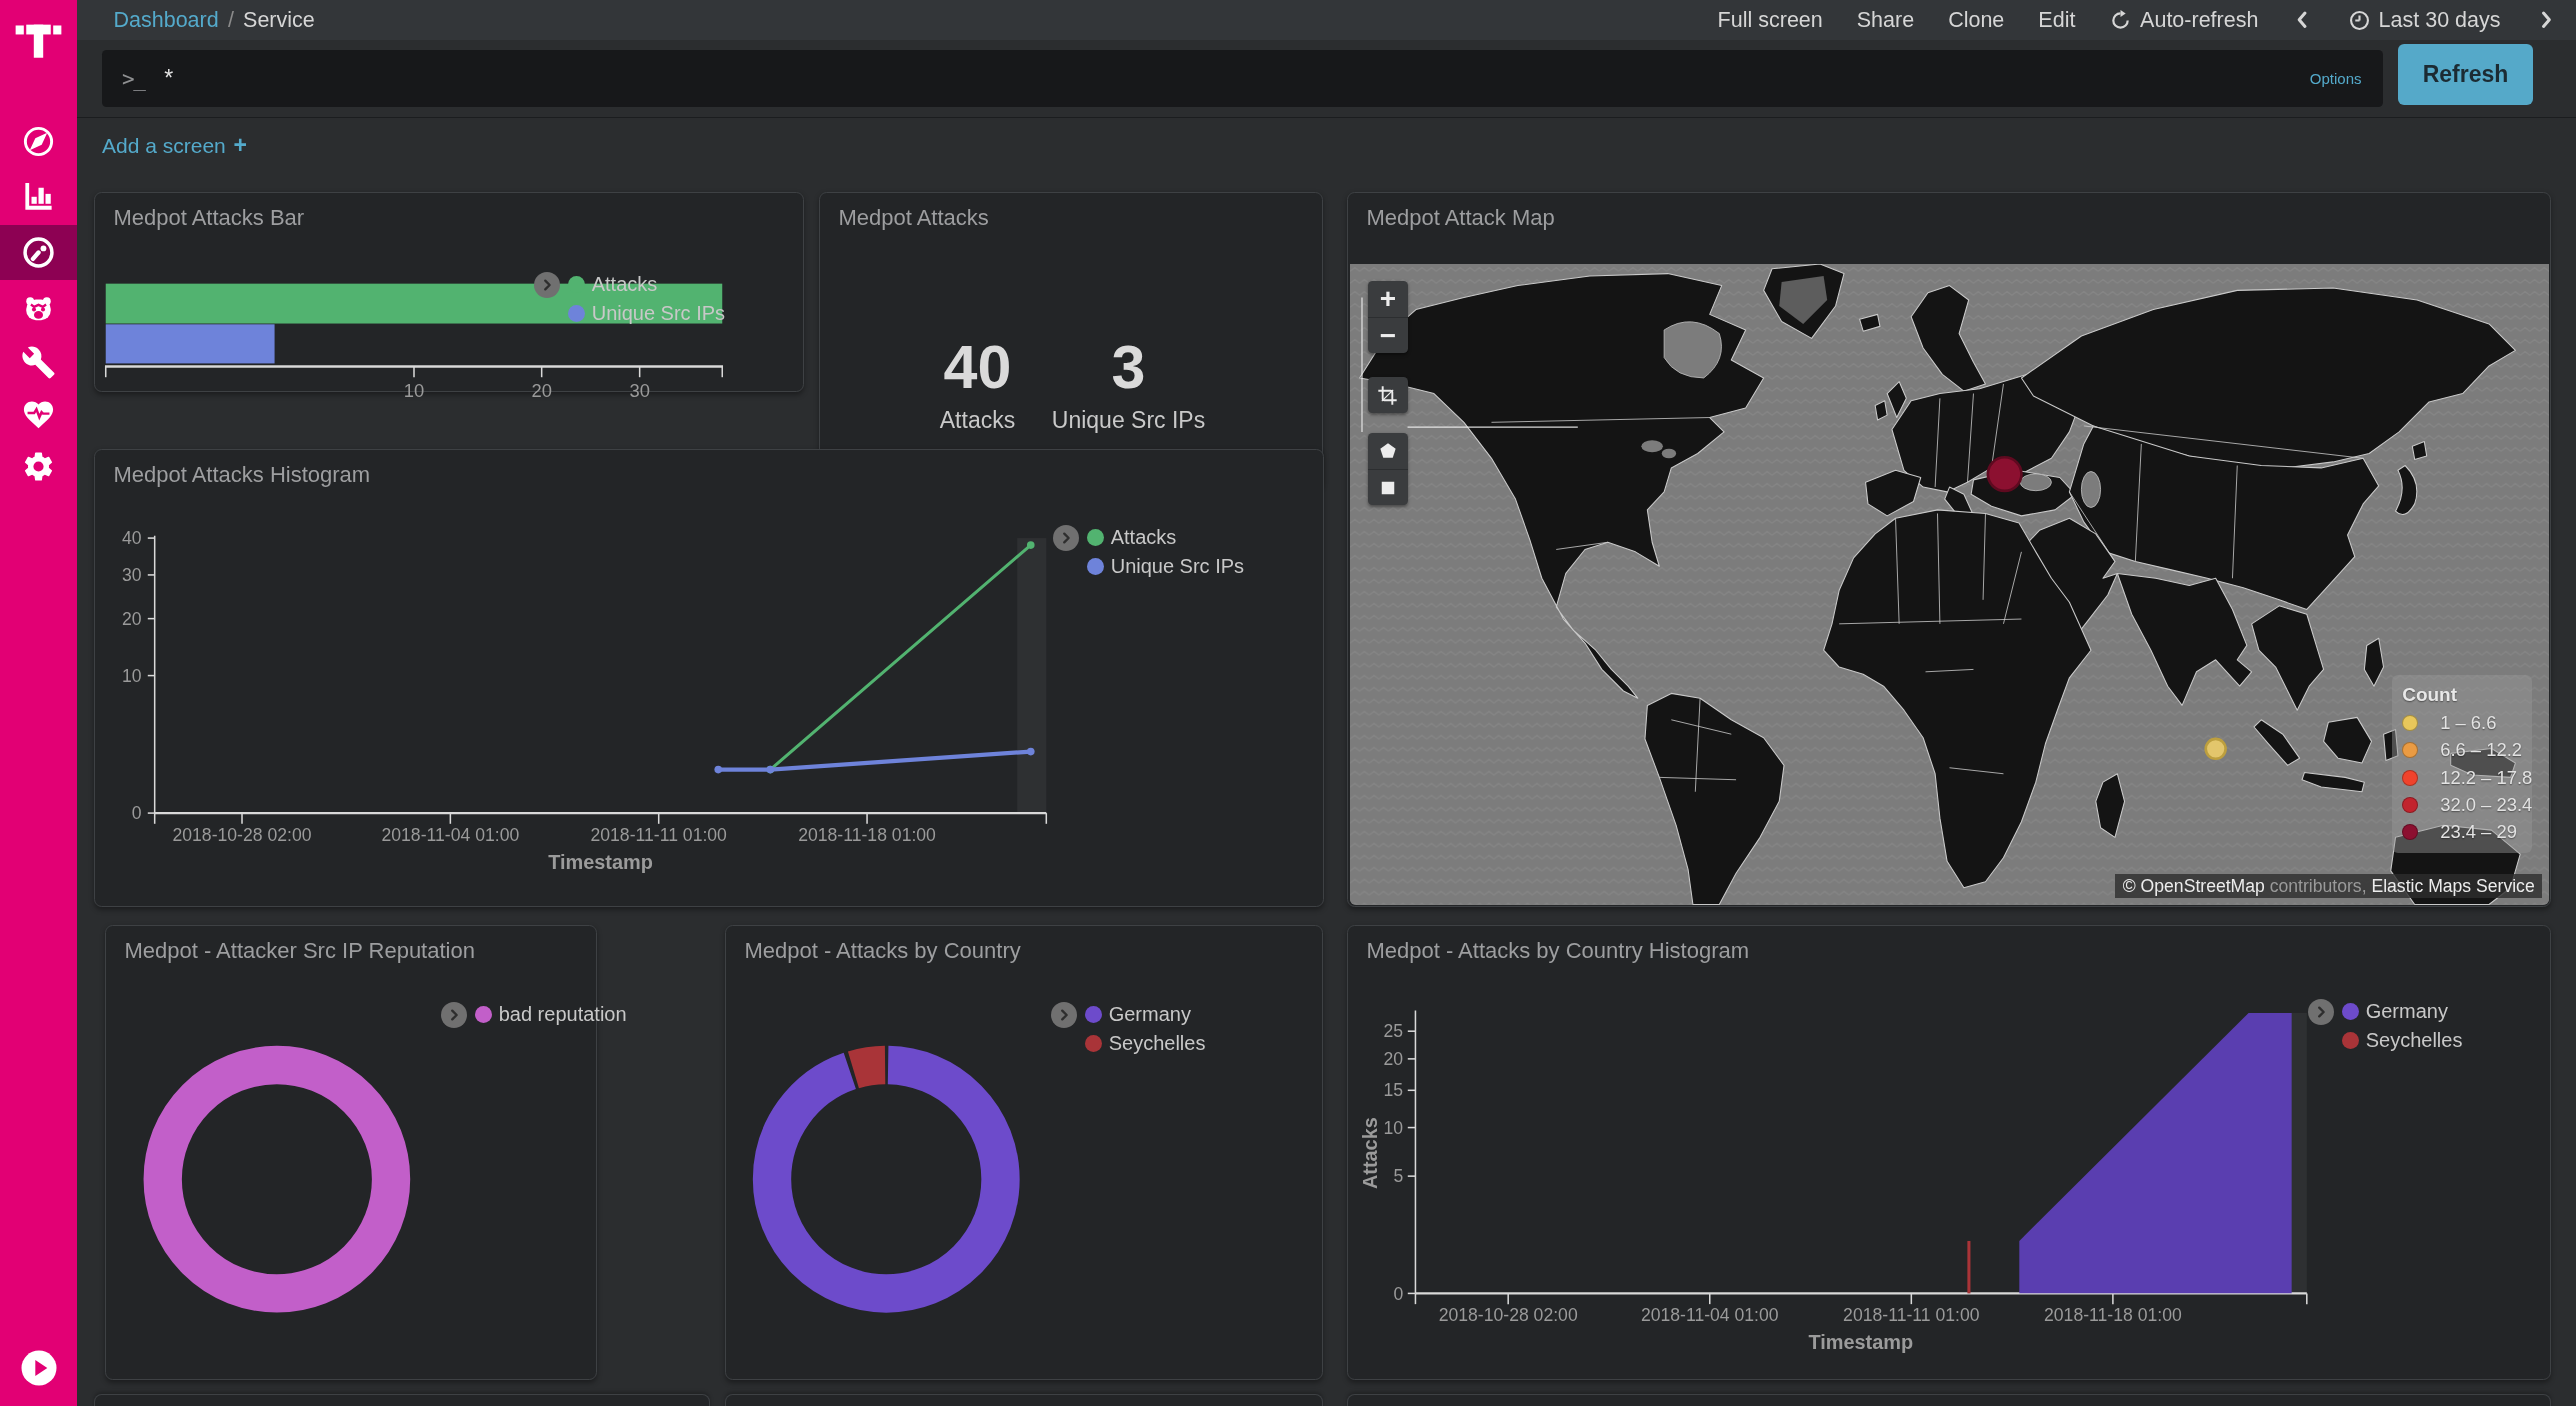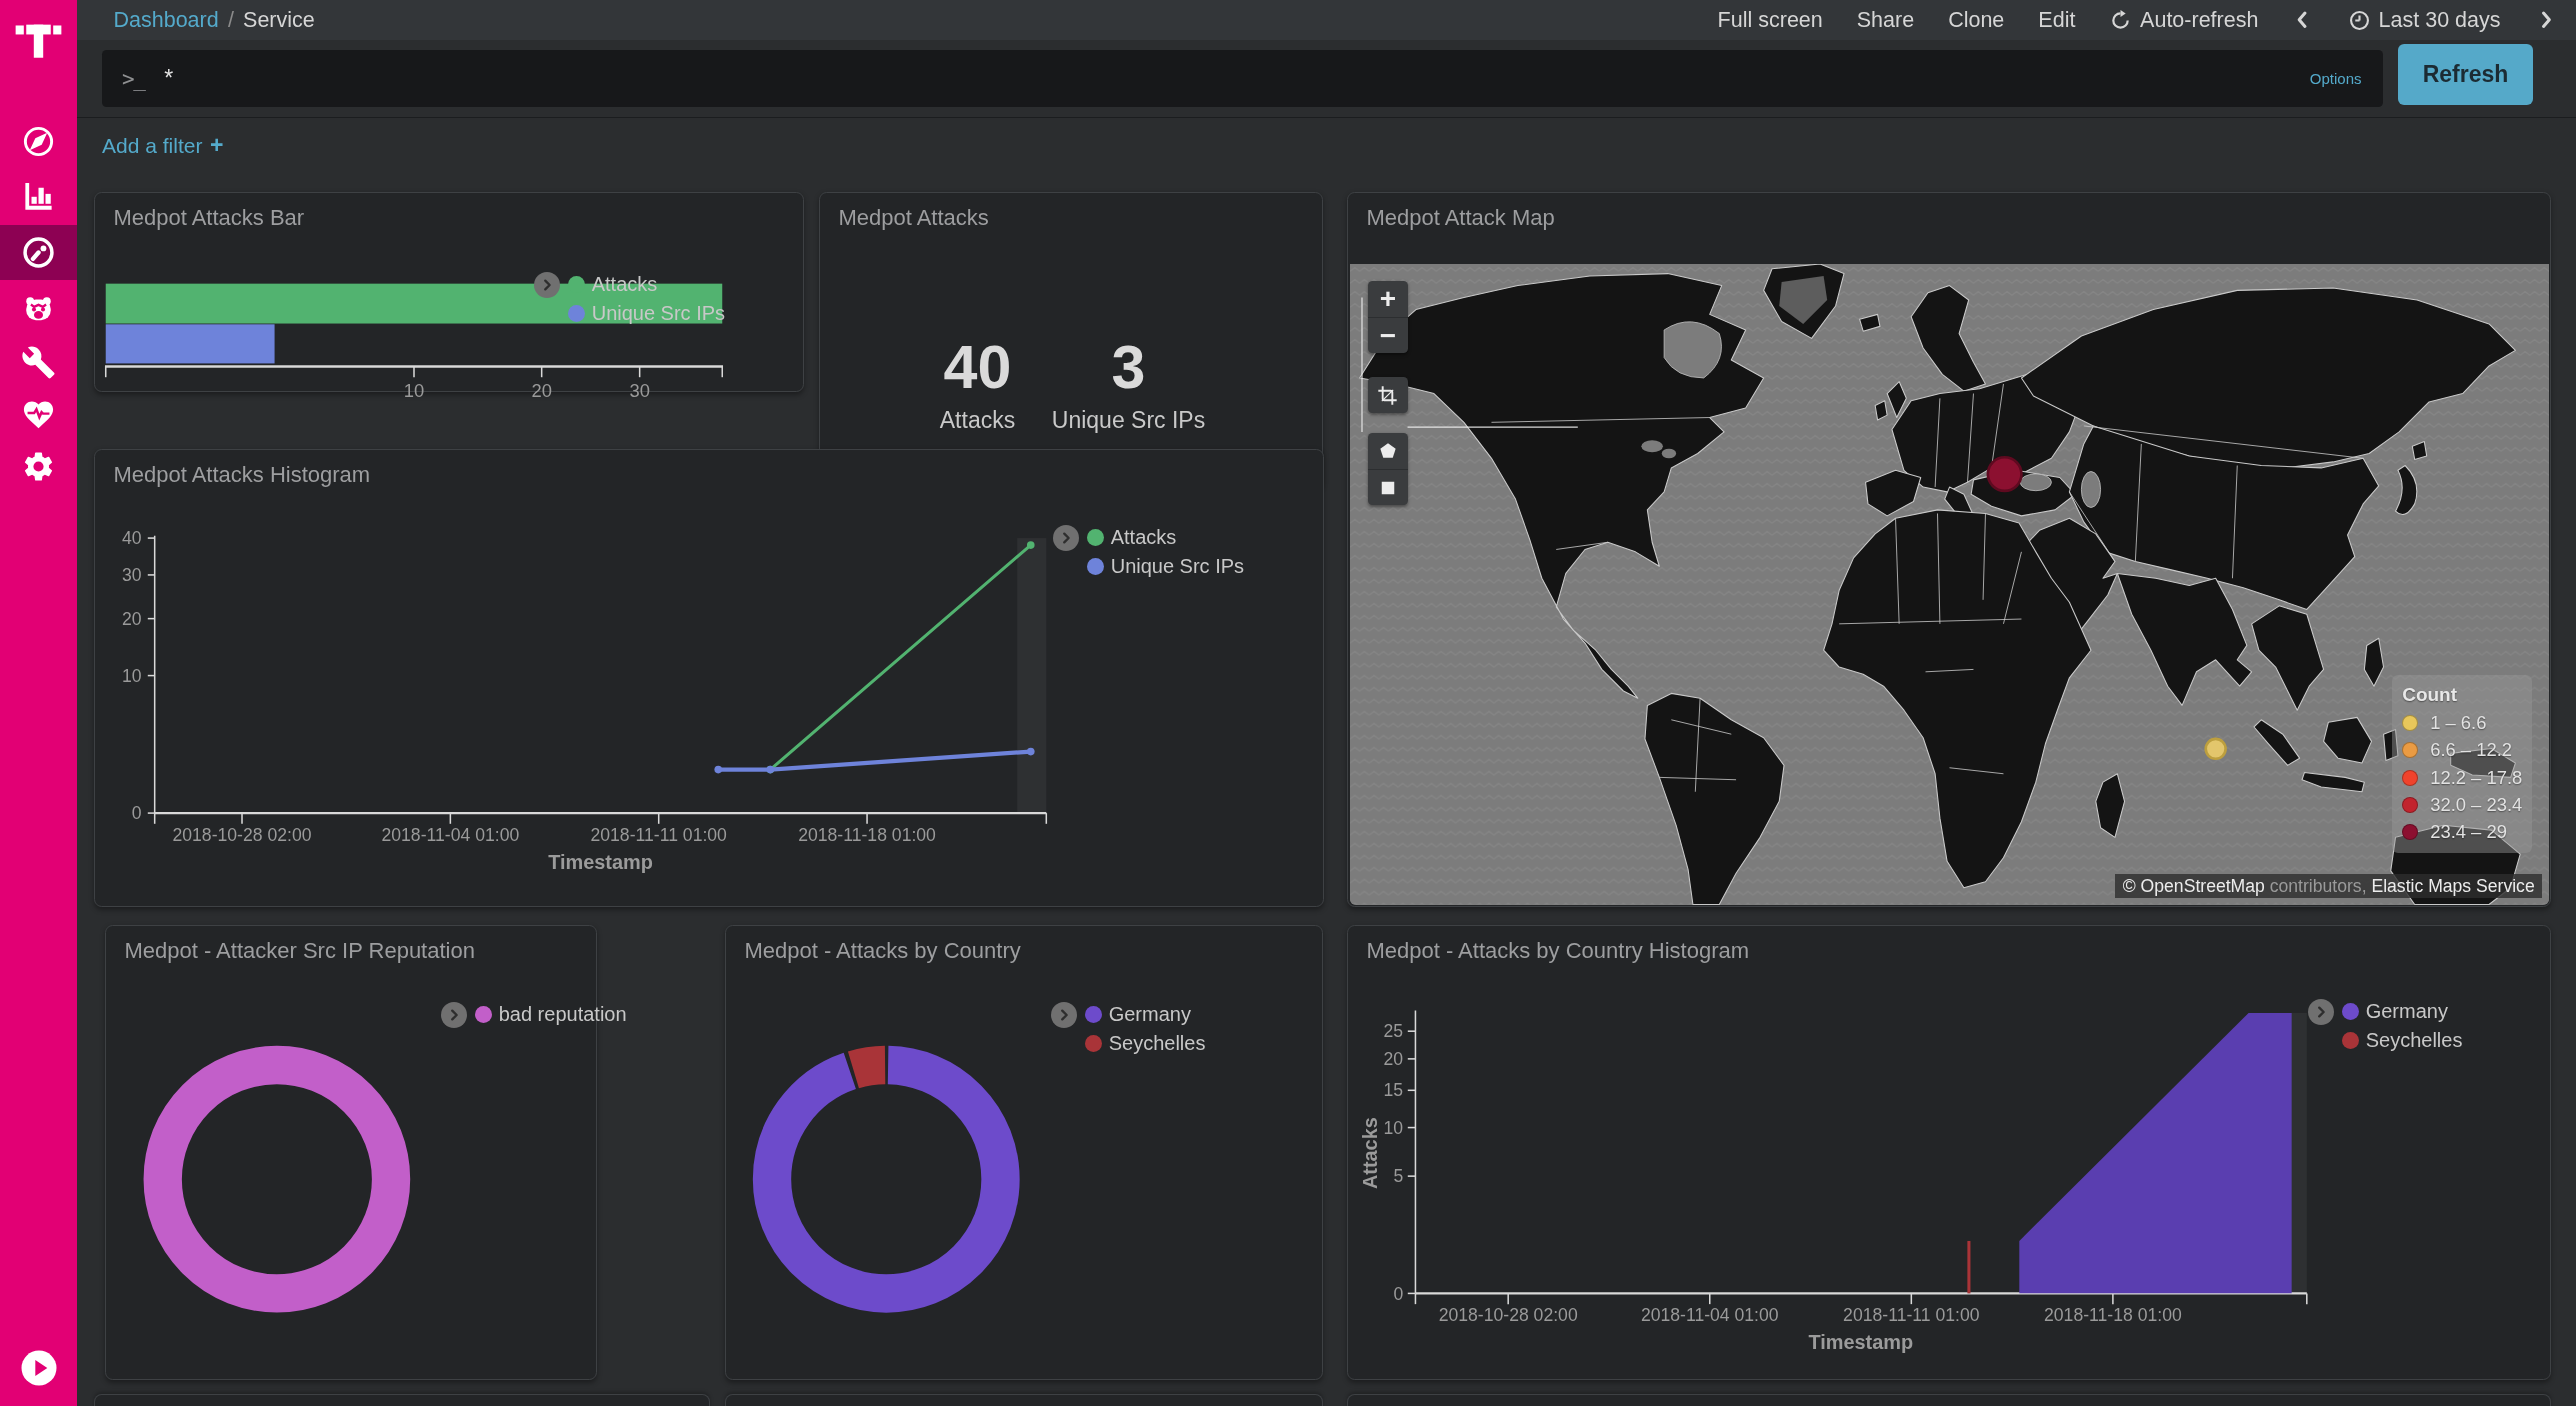--- a/index.html
+++ b/index.html
@@ -52,21 +52,21 @@
   .legend-dot{width:17px;height:17px;border-radius:50%;flex:none;}
   .legend-label{font-size:20px;color:#c8c8c8;white-space:nowrap;}
   
   .map-area{position:absolute;left:1.5px;right:1.5px;top:71px;bottom:1.5px;overflow:hidden;border-radius:0 0 6.1px 6.1px;background:#7c7c7c;}
   .map-svg{position:absolute;inset:0;width:100%;height:100%;}
   .map-ctl{position:absolute;left:18.4px;z-index:5;background:#3a3c3e;border-radius:4.6px;box-shadow:0 1.5px 3.1px rgba(0,0,0,.4);overflow:hidden;}
   .map-btn{width:40px;height:36px;display:flex;align-items:center;justify-content:center;color:#ededed;font-size:28px;font-weight:bold;cursor:pointer;}
   .map-btn + .map-btn{border-top:0.8px solid #2c2e30;}
   .map-legend{position:absolute;right:17px;bottom:52px;width:140px;background:rgba(150,150,150,.45);border-radius:6.1px;padding:9.2px 10.7px;z-index:5;}
   .map-legend-title{font-size:19px;font-weight:bold;color:#e8e8e8;text-shadow:0 0.8px 1.5px rgba(0,0,0,.45);}
-  .map-legend-item{display:flex;align-items:center;gap:12px;margin-top:5.4px;}
+  .map-legend-item{display:flex;align-items:center;gap:22px;margin-top:5.4px;}
   .map-legend-dot{width:16px;height:16px;border-radius:50%;flex:none;}
   .map-legend-label{font-size:18.4px;color:#e3e3e3;text-shadow:0 0.8px 1.5px rgba(0,0,0,.45);white-space:nowrap;}
   .map-attrib{position:absolute;right:6.1px;bottom:6.1px;z-index:5;background:rgba(45,45,45,.8);padding:1.5px 7.7px;font-size:17.6px;white-space:nowrap;}
   .attr-link{color:#ececec;cursor:pointer;}
   .attr-mid{color:#9a9a9a;}
   svg text{font-family:"Liberation Sans","DejaVu Sans",sans-serif;}
 </style>
 </head>
 <body>
 
@@ -176,21 +176,21 @@
   <div class="query-input">
     <span class="query-prompt">&gt;_</span>
     <span class="query-value">*</span>
     <span class="query-options">Options</span>
   </div>
   <div class="refresh-btn">Refresh</div>
 </div>
 <div class="bar-divider"></div>
 <div class="filter-bar">
   <div class="add-filter">
-    <span>Add a filter</span>
+    <span>Add a screen</span>
     <span class="plus">+</span>
   </div>
 </div>
 
 <div class="panel" id="p-bar" style="left:94px;top:192px;width:710px;height:200px">
   <div class="panel-title">Medpot Attacks Bar</div>
   <div class="vis" id="vis-bar"><svg width="707" height="235" viewBox="0 0 922 306">
         <rect x="14" y="118" width="804" height="52" fill="#52b370"></rect>
         <rect x="14" y="171" width="220.18446811707676" height="51" fill="#6e83da"></rect>
         <line x1="13" y1="226" x2="819" y2="226" stroke="#d9d9d9" stroke-width="3"></line>

